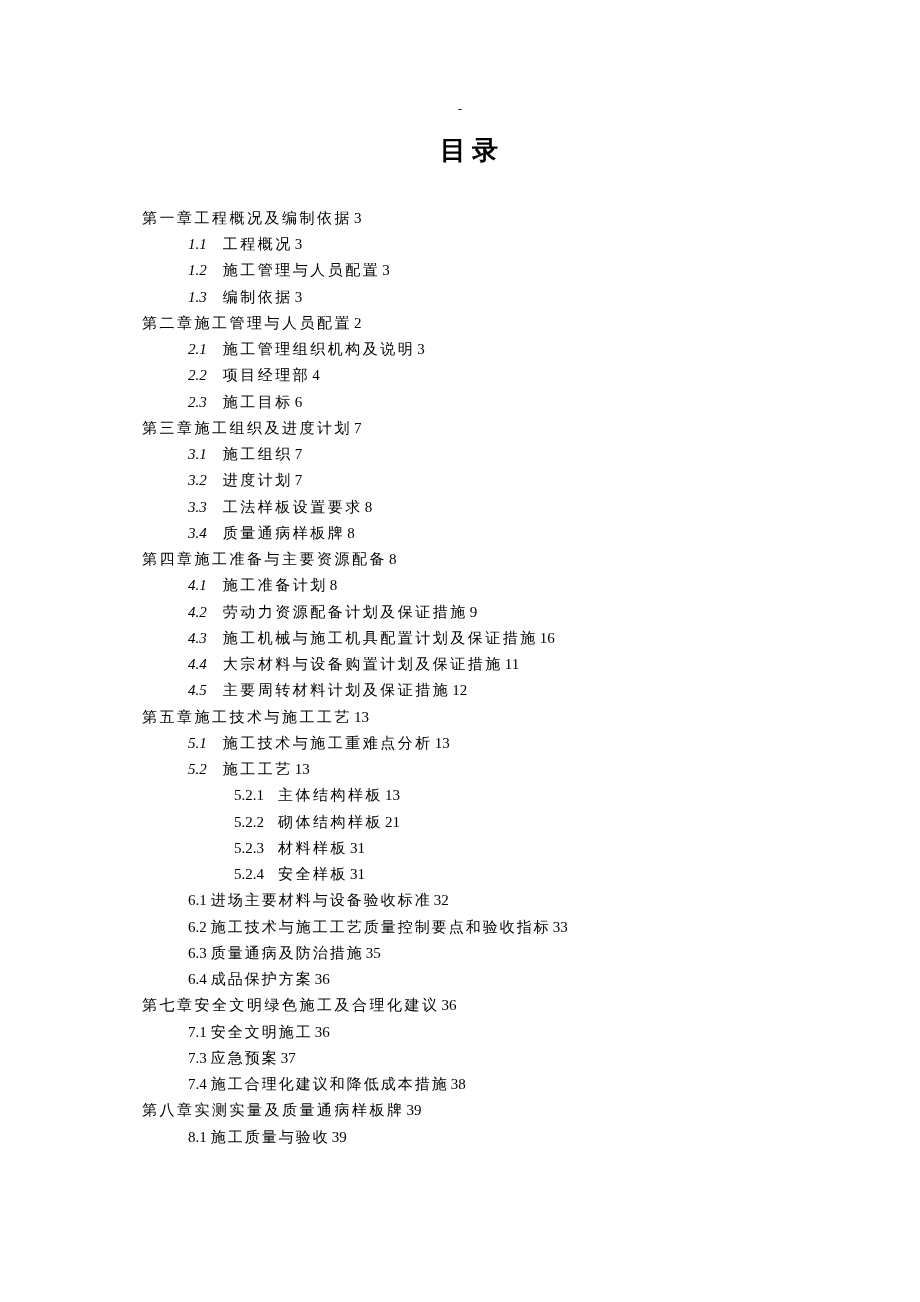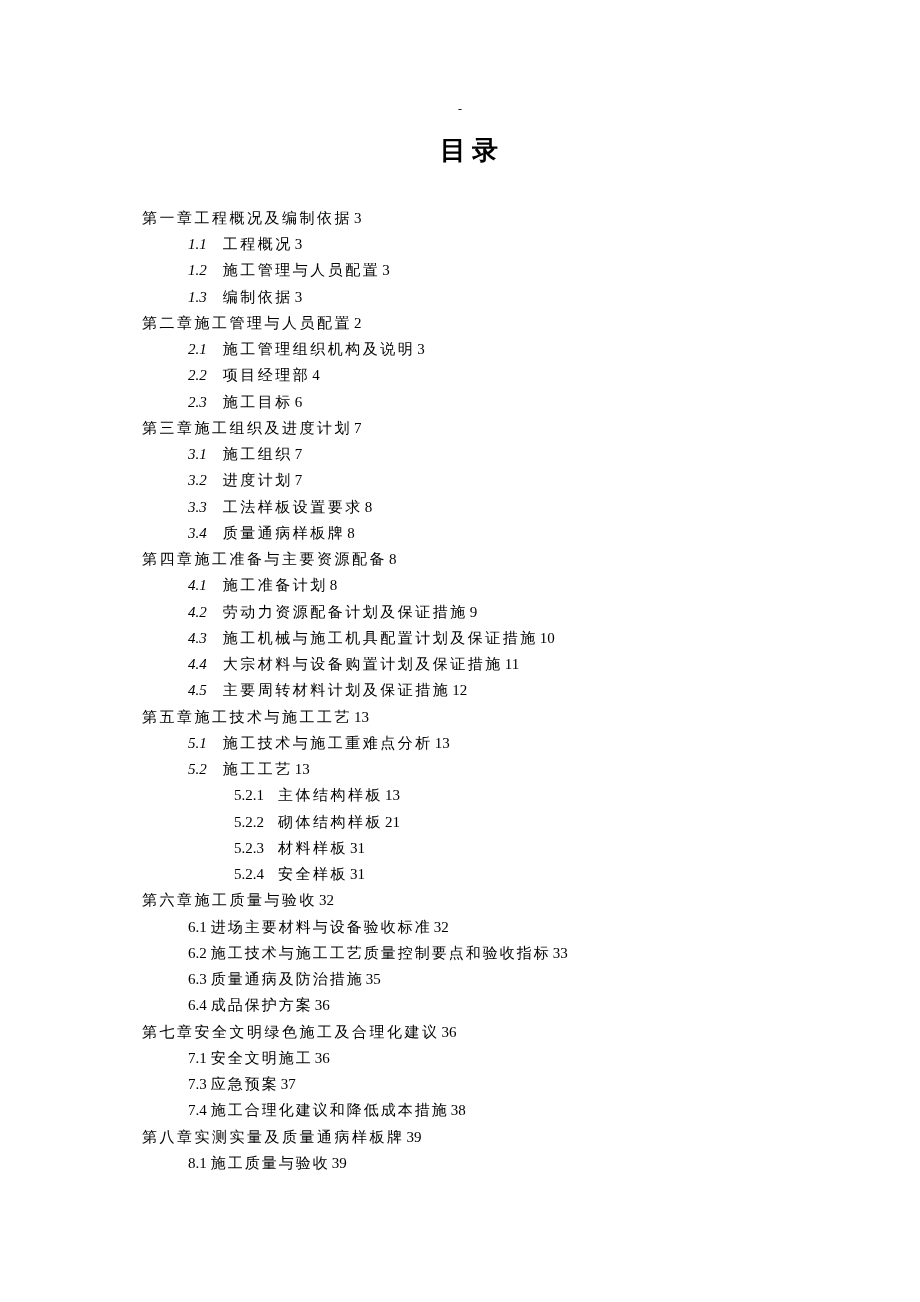--- a/index.html
+++ b/index.html
@@ -79,31 +79,30 @@
     <div class="l2"><span class="num">2.2</span><span>项目经理部</span><span class="page">4</span></div>
     <div class="l2"><span class="num">2.3</span><span>施工目标</span><span class="page">6</span></div>
     <div class="l1"><span>第三章</span><span>施工组织及进度计划</span><span class="page">7</span></div>
     <div class="l2"><span class="num">3.1</span><span>施工组织</span><span class="page">7</span></div>
     <div class="l2"><span class="num">3.2</span><span>进度计划</span><span class="page">7</span></div>
     <div class="l2"><span class="num">3.3</span><span>工法样板设置要求</span><span class="page">8</span></div>
     <div class="l2"><span class="num">3.4</span><span>质量通病样板牌</span><span class="page">8</span></div>
     <div class="l1"><span>第四章</span><span>施工准备与主要资源配备</span><span class="page">8</span></div>
     <div class="l2"><span class="num">4.1</span><span>施工准备计划</span><span class="page">8</span></div>
     <div class="l2"><span class="num">4.2</span><span>劳动力资源配备计划及保证措施</span><span class="page">9</span></div>
-    <div class="l2"><span class="num">4.3</span><span>施工机械与施工机具配置计划及保证措施</span><span class="page">10</span></div>
+    <div class="l2"><span class="num">4.3</span><span>施工机械与施工机具配置计划及保证措施</span><span class="page">16</span></div>
     <div class="l2"><span class="num">4.4</span><span>大宗材料与设备购置计划及保证措施</span><span class="page">11</span></div>
     <div class="l2"><span class="num">4.5</span><span>主要周转材料计划及保证措施</span><span class="page">12</span></div>
     <div class="l1"><span>第五章</span><span>施工技术与施工工艺</span><span class="page">13</span></div>
     <div class="l2"><span class="num">5.1</span><span>施工技术与施工重难点分析</span><span class="page">13</span></div>
     <div class="l2"><span class="num">5.2</span><span>施工工艺</span><span class="page">13</span></div>
     <div class="l3"><span class="num">5.2.1</span><span>主体结构样板</span><span class="page">13</span></div>
     <div class="l3"><span class="num">5.2.2</span><span>砌体结构样板</span><span class="page">21</span></div>
     <div class="l3"><span class="num">5.2.3</span><span>材料样板</span><span class="page">31</span></div>
     <div class="l3"><span class="num">5.2.4</span><span>安全样板</span><span class="page">31</span></div>
-    <div class="l1"><span>第六章</span><span>施工质量与验收</span><span class="page">32</span></div>
     <div class="l2b"><span class="num">6.1</span><span>进场主要材料与设备验收标准</span><span class="page">32</span></div>
     <div class="l2b"><span class="num">6.2</span><span>施工技术与施工工艺质量控制要点和验收指标</span><span class="page">33</span></div>
     <div class="l2b"><span class="num">6.3</span><span>质量通病及防治措施</span><span class="page">35</span></div>
     <div class="l2b"><span class="num">6.4</span><span>成品保护方案</span><span class="page">36</span></div>
     <div class="l1"><span>第七章</span><span>安全文明绿色施工及合理化建议</span><span class="page">36</span></div>
     <div class="l2b"><span class="num">7.1</span><span>安全文明施工</span><span class="page">36</span></div>
     <div class="l2b"><span class="num">7.3</span><span>应急预案</span><span class="page">37</span></div>
     <div class="l2b"><span class="num">7.4</span><span>施工合理化建议和降低成本措施</span><span class="page">38</span></div>
     <div class="l1"><span>第八章</span><span>实测实量及质量通病样板牌</span><span class="page">39</span></div>
     <div class="l2b"><span class="num">8.1</span><span>施工质量与验收</span><span class="page">39</span></div>

